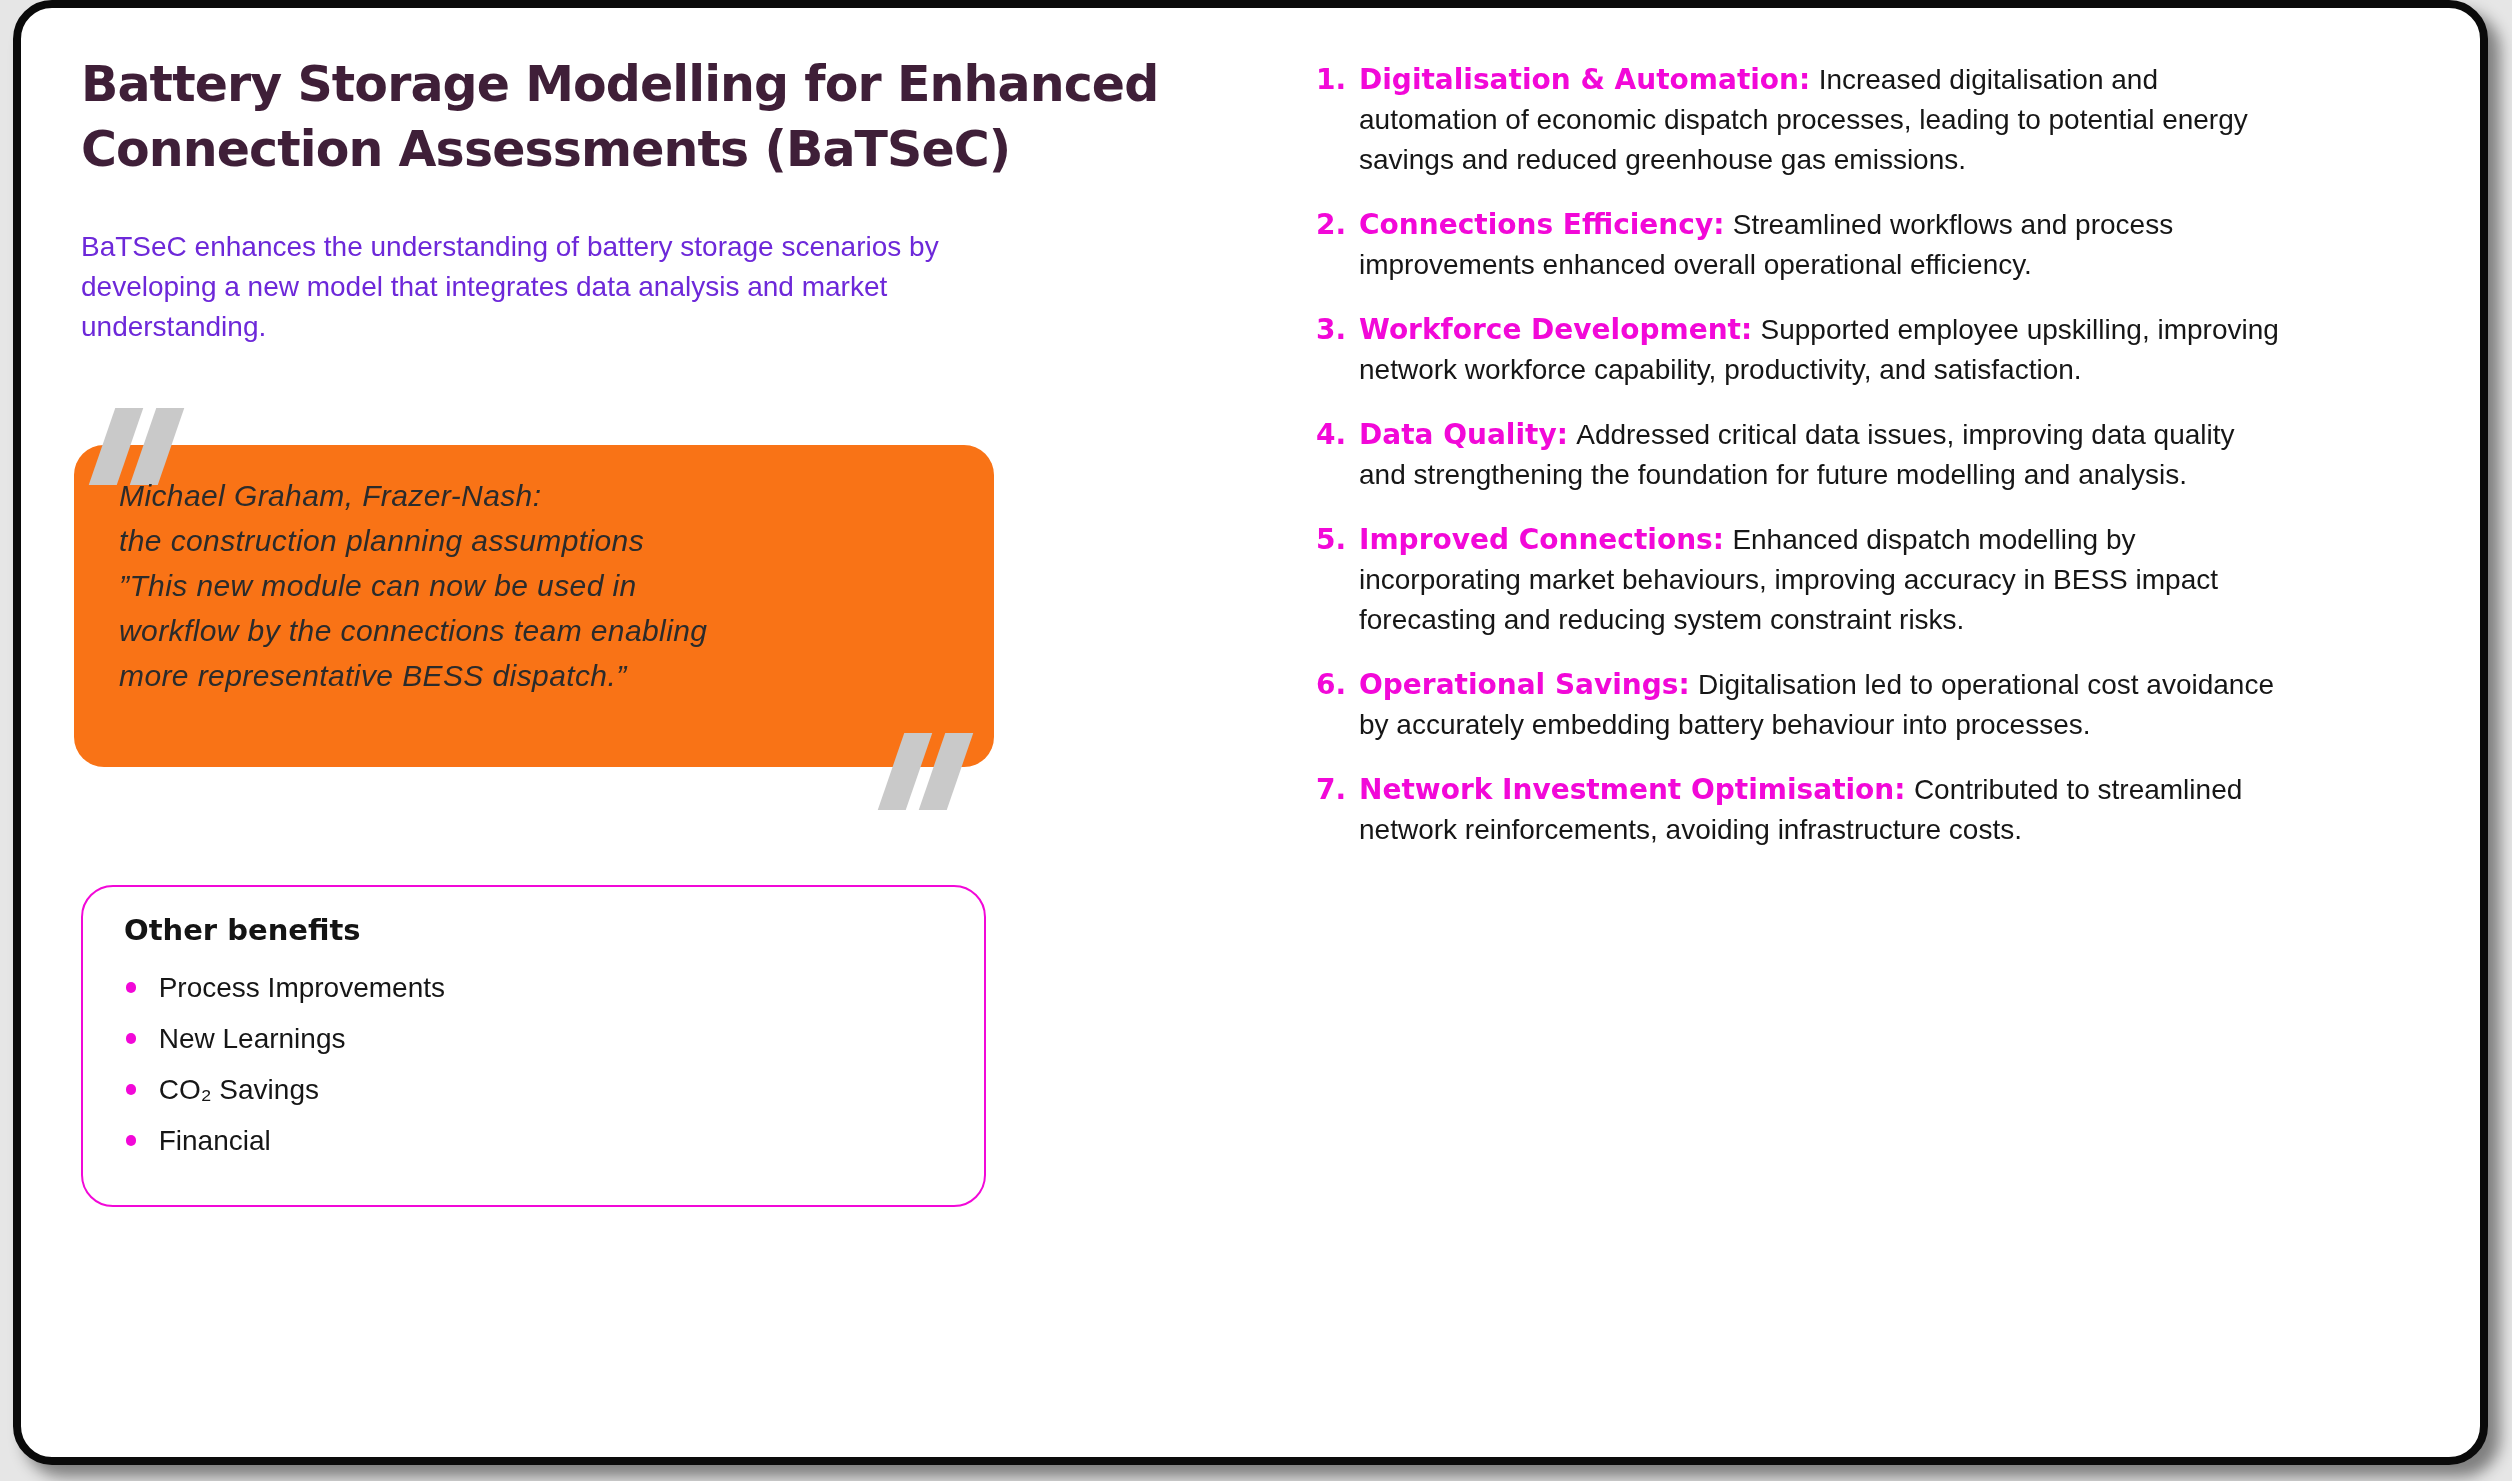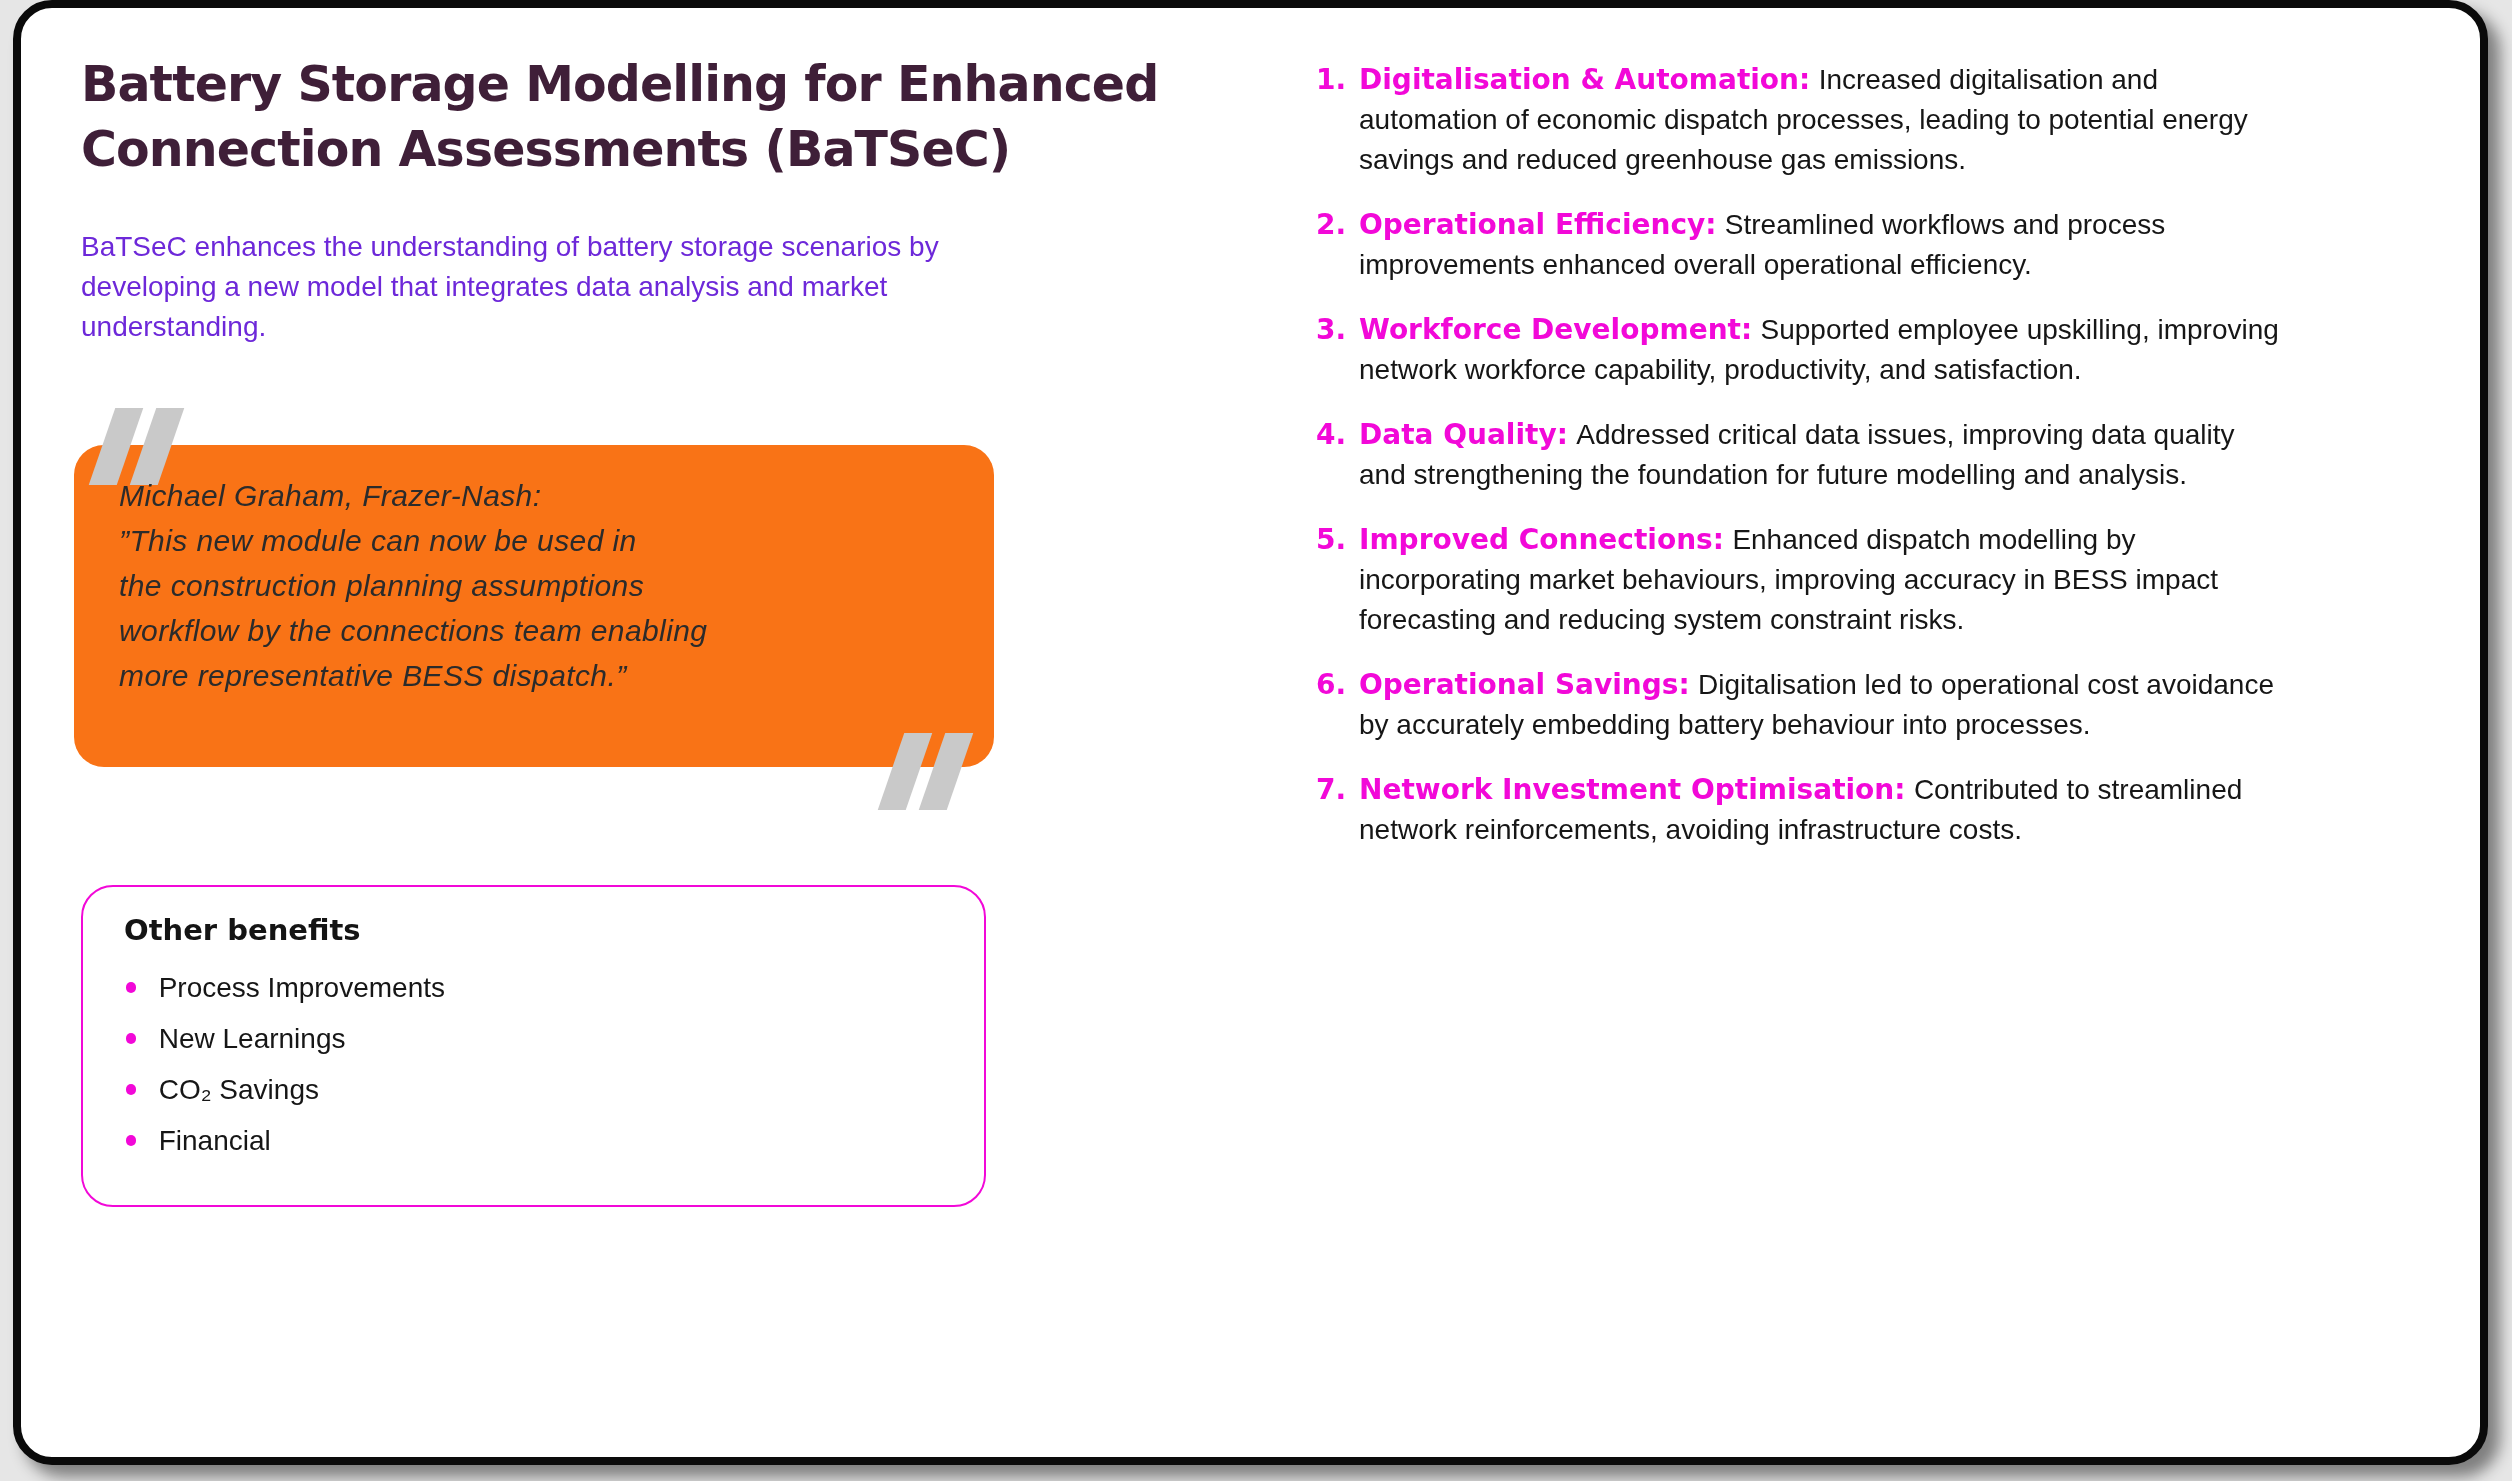--- a/index.html
+++ b/index.html
@@ -50,22 +50,22 @@
       <div class="qmark qmark-top">
           <i></i>
           <i></i>
         </div>
       <div class="qmark qmark-bottom">
           <i></i>
           <i></i>
         </div>
       <div class="quote-text">
         <div class="quote-line">Michael Graham, Frazer-Nash:</div>
+        <div class="quote-line">the construction planning assumptions</div>
         <div class="quote-line">”This new module can now be used in</div>
-        <div class="quote-line">the construction planning assumptions</div>
         <div class="quote-line">workflow by the connections team enabling</div>
         <div class="quote-line">more representative BESS dispatch.”</div>
       </div>
     </div>
 
     <div class="benefits-box">
       <div class="benefits-title">Other benefits</div>
       <ul class="benefits-list">
         <li>
             <span class="dot"></span>
@@ -84,21 +84,21 @@
             <span>Financial</span>
           </li>
       </ul>
     </div>
 
     <div class="kb-col">
       <div class="kb-item">
         <span class="kb-num">1.</span><span class="kb-title">Digitalisation &amp; Automation:</span><span class="kb-text">Increased digitalisation and automation of economic dispatch processes, leading to potential energy savings and reduced greenhouse gas emissions.</span>
       </div>
       <div class="kb-item">
-        <span class="kb-num">2.</span><span class="kb-title">Operational Efficiency:</span><span class="kb-text">Streamlined workflows and process improvements enhanced overall operational efficiency.</span>
+        <span class="kb-num">2.</span><span class="kb-title">Connections Efficiency:</span><span class="kb-text">Streamlined workflows and process improvements enhanced overall operational efficiency.</span>
       </div>
       <div class="kb-item">
         <span class="kb-num">3.</span><span class="kb-title">Workforce Development:</span><span class="kb-text">Supported employee upskilling, improving network workforce capability, productivity, and satisfaction.</span>
       </div>
       <div class="kb-item">
         <span class="kb-num">4.</span><span class="kb-title">Data Quality:</span><span class="kb-text">Addressed critical data issues, improving data quality and strengthening the foundation for future modelling and analysis.</span>
       </div>
       <div class="kb-item">
         <span class="kb-num">5.</span><span class="kb-title">Improved Connections:</span><span class="kb-text">Enhanced dispatch modelling by incorporating market behaviours, improving accuracy in BESS impact forecasting and reducing system constraint risks.</span>
       </div>

